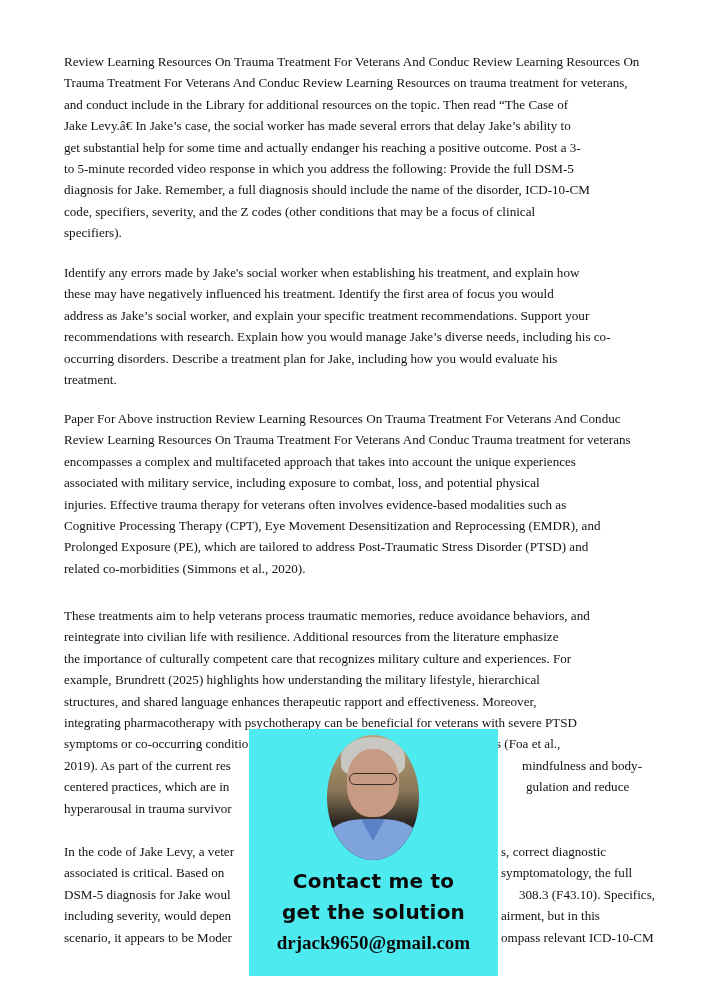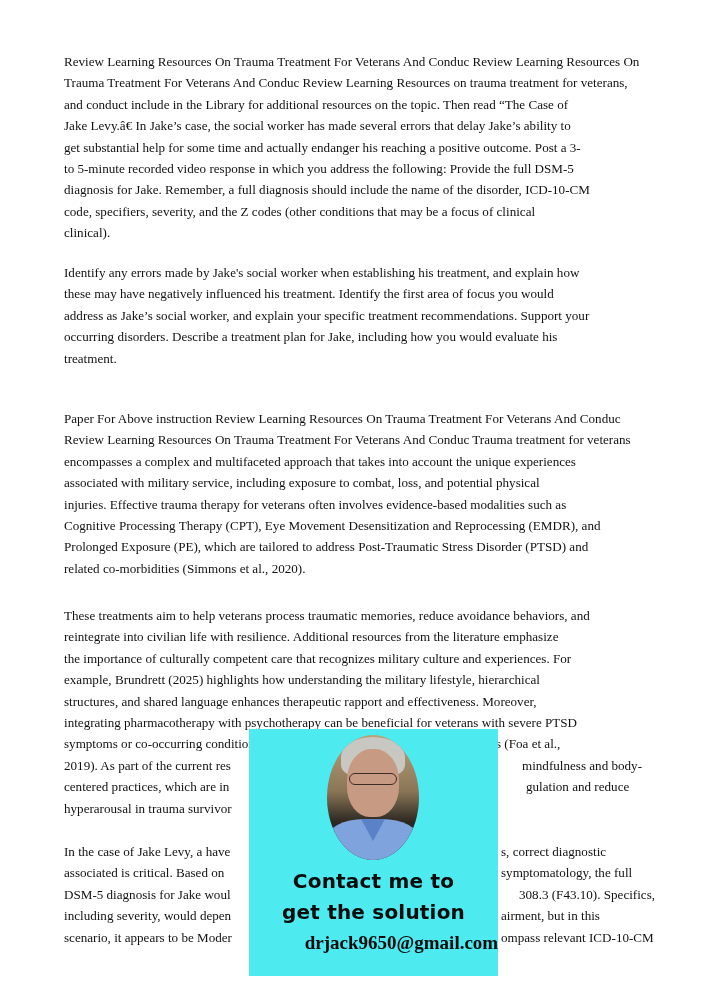--- a/index.html
+++ b/index.html
@@ -29,44 +29,45 @@
   .cta {
     position: absolute; left: 0; width: 249px; text-align: center;
     font-family: "DejaVu Sans", "Liberation Sans", sans-serif; font-weight: bold;
     font-size: 20px; color: #0b0b0b; line-height: 30px; letter-spacing: 0.2px;
   }
   .cta1 { top: 137px; }
   .cta2 { top: 168px; }
   .email {
     position: absolute; left: 0; top: 203px; width: 249px; text-align: center;
     font-family: "Liberation Serif", "DejaVu Serif", serif; font-weight: bold;
-    font-size: 19px; color: #0b0b0b; padding-left: 28px;
+    font-size: 19px; color: #0b0b0b;
   }
 </style>
 </head>
 <body>
 
 <div class="page">
 
   <p class="para" style="top:35px">
     <span class="line">Review Learning Resources On Trauma Treatment For Veterans And Conduc Review Learning Resources On</span>
     <span class="line">Trauma Treatment For Veterans And Conduc Review Learning Resources on trauma treatment for veterans,</span>
     <span class="line">and conduct include in the Library for additional resources on the topic. Then read “The Case of</span>
     <span class="line">Jake Levy.â€ In Jake’s case, the social worker has made several errors that delay Jake’s ability to</span>
     <span class="line">get substantial help for some time and actually endanger his reaching a positive outcome. Post a 3-</span>
     <span class="line">to 5-minute recorded video response in which you address the following: Provide the full DSM-5</span>
     <span class="line">diagnosis for Jake. Remember, a full diagnosis should include the name of the disorder, ICD-10-CM</span>
     <span class="line">code, specifiers, severity, and the Z codes (other conditions that may be a focus of clinical</span>
-    <span class="line">clinical).</span>
+    <span class="line">specifiers).</span>
   </p>
 
   <p class="para" style="top:246px">
     <span class="line">Identify any errors made by Jake's social worker when establishing his treatment, and explain how</span>
     <span class="line">these may have negatively influenced his treatment. Identify the first area of focus you would</span>
     <span class="line">address as Jake’s social worker, and explain your specific treatment recommendations. Support your</span>
+    <span class="line">recommendations with research. Explain how you would manage Jake’s diverse needs, including his co-</span>
     <span class="line">occurring disorders. Describe a treatment plan for Jake, including how you would evaluate his</span>
     <span class="line">treatment.</span>
   </p>
 
   <p class="para" style="top:392px">
     <span class="line">Paper For Above instruction Review Learning Resources On Trauma Treatment For Veterans And Conduc</span>
     <span class="line">Review Learning Resources On Trauma Treatment For Veterans And Conduc Trauma treatment for veterans</span>
     <span class="line">encompasses a complex and multifaceted approach that takes into account the unique experiences</span>
     <span class="line">associated with military service, including exposure to combat, loss, and potential physical</span>
     <span class="line">injuries. Effective trauma therapy for veterans often involves evidence-based modalities such as</span>
@@ -82,21 +83,21 @@
     <span class="line">example, Brundrett (2025) highlights how understanding the military lifestyle, hierarchical</span>
     <span class="line">structures, and shared language enhances therapeutic rapport and effectiveness. Moreover,</span>
     <span class="line">integrating pharmacotherapy with psychotherapy can be beneficial for veterans with severe PTSD</span>
     <span class="line">symptoms or co-occurring conditions such as depression or substance use disorders (Foa et al.,</span>
     <span class="line"><span>2019). As part of the current res</span><span style="position:absolute;left:458px">mindfulness and body-</span></span>
     <span class="line"><span>centered practices, which are in</span><span style="position:absolute;left:462px">gulation and reduce</span></span>
     <span class="line">hyperarousal in trauma survivor</span>
   </p>
 
   <p class="para" style="top:825px">
-    <span class="line"><span>In the case of Jake Levy, a have</span><span style="position:absolute;left:437px">s, correct diagnostic</span></span>
+    <span class="line"><span>In the code of Jake Levy, a veter</span><span style="position:absolute;left:437px">s, correct diagnostic</span></span>
     <span class="line"><span>associated is critical. Based on</span><span style="position:absolute;left:437px">symptomatology, the full</span></span>
     <span class="line"><span>DSM-5 diagnosis for Jake woul</span><span style="position:absolute;left:455px">308.3 (F43.10). Specifics,</span></span>
     <span class="line"><span>including severity, would depen</span><span style="position:absolute;left:437px">airment, but in this</span></span>
     <span class="line"><span>scenario, it appears to be Moder</span><span style="position:absolute;left:437px">ompass relevant ICD-10-CM</span></span>
   </p>
 
   <div class="overlay">
     <div class="portrait">
       <div class="hair"></div>
       <div class="face"></div>

